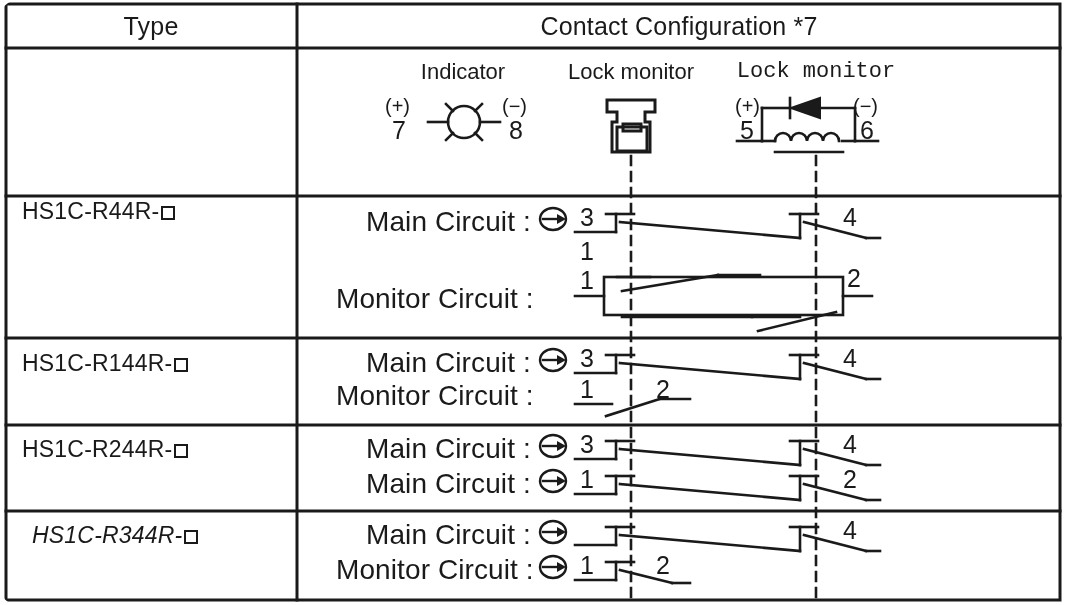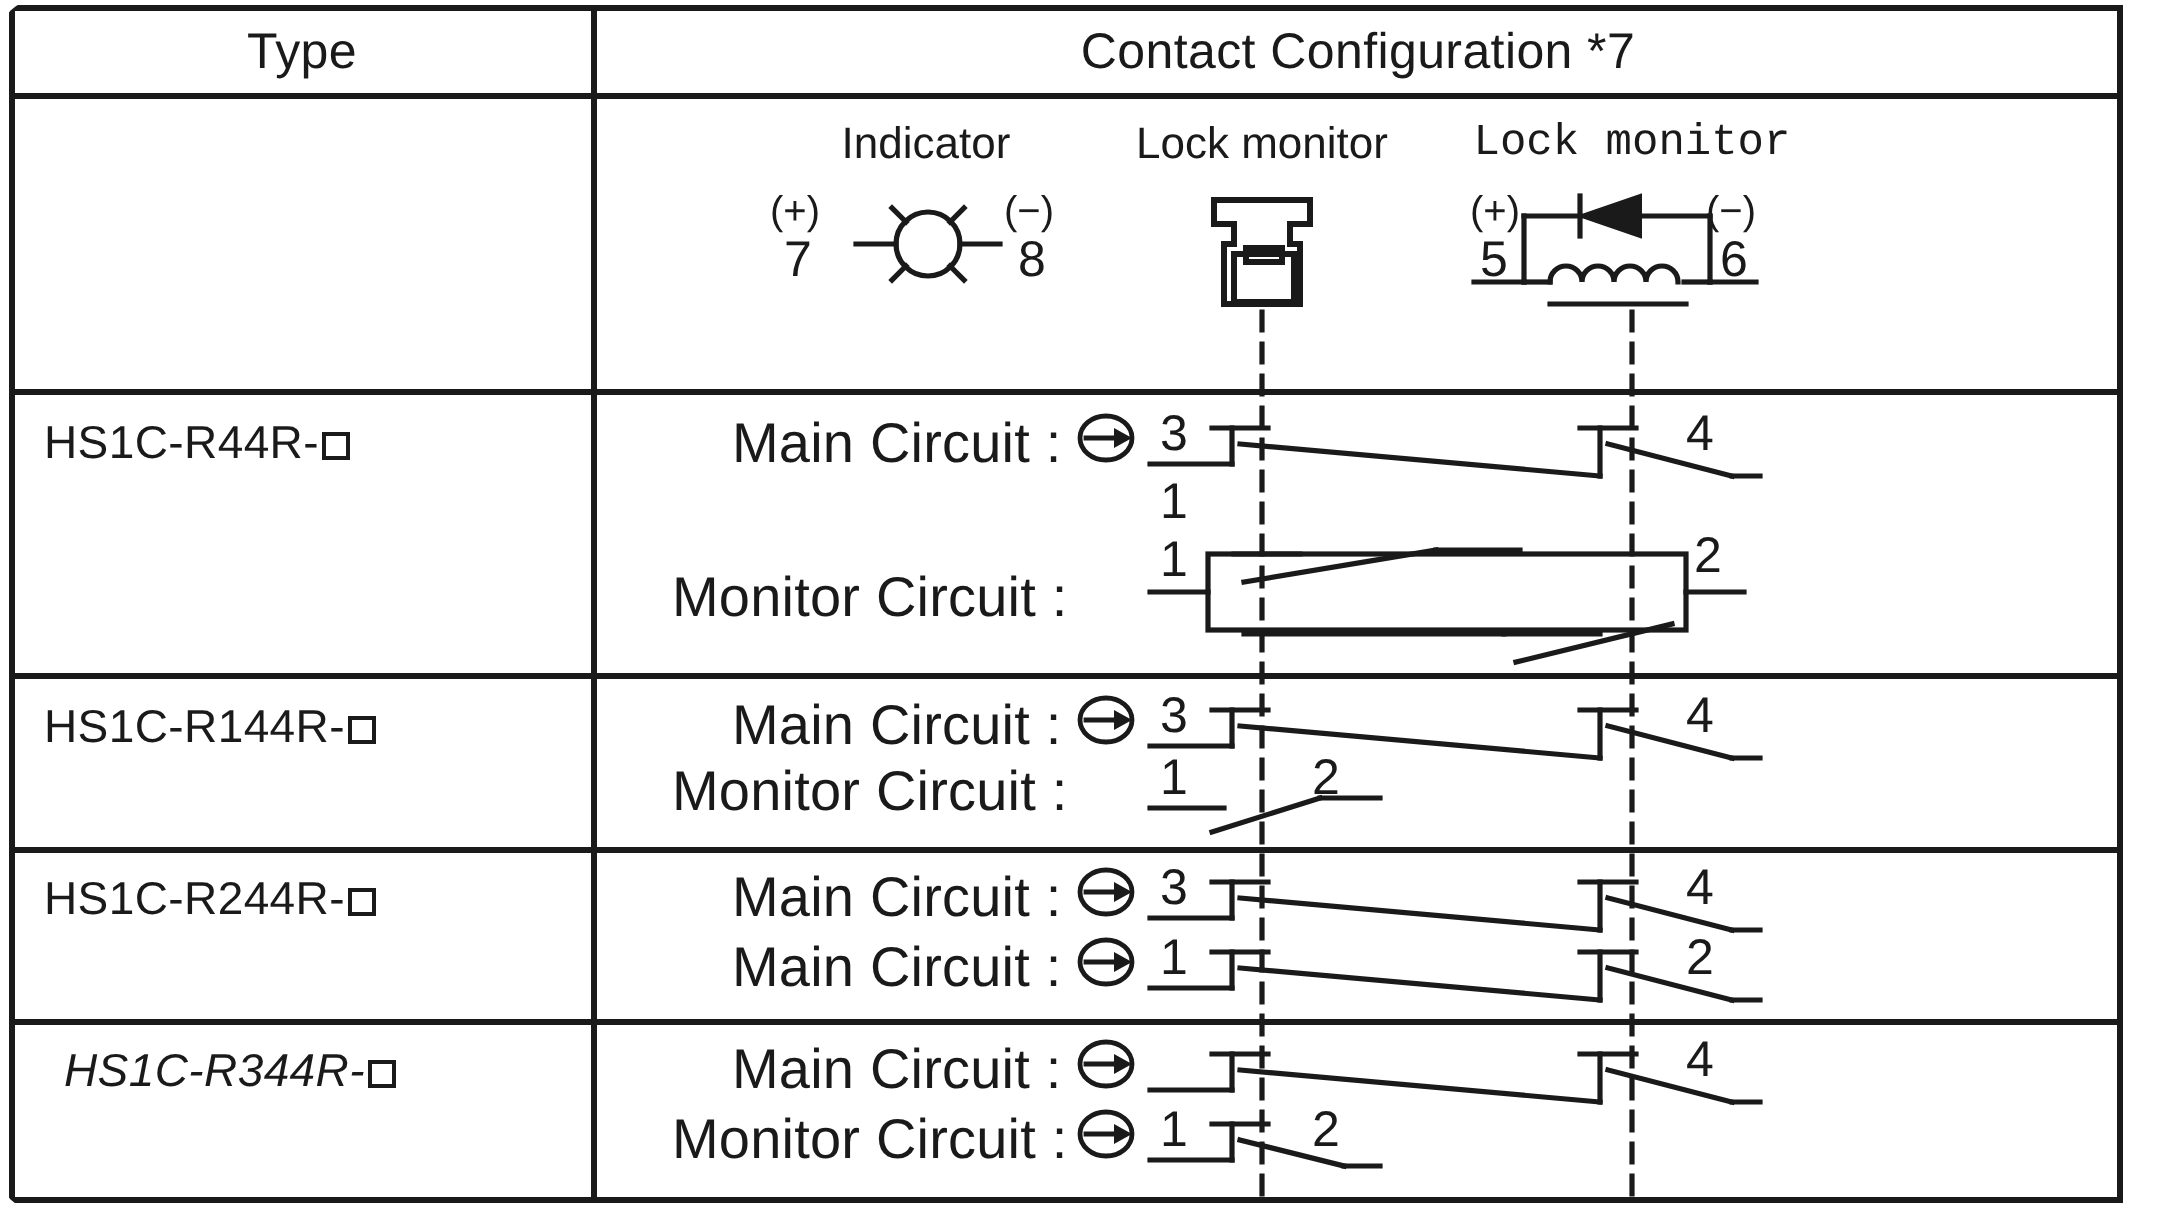--- a/index.html
+++ b/index.html
@@ -267,21 +267,21 @@
     <div class="txt t-pol" style="left:385px; top:96px;">(+)</div>
     <div class="txt t-term" style="left:392px; top:118px;">7</div>
     <div class="txt t-pol" style="left:502px; top:96px;">(−)</div>
     <div class="txt t-term" style="left:509px; top:118px;">8</div>
 
     <div class="txt t-pol" style="left:735px; top:96px;">(+)</div>
     <div class="txt t-term" style="left:740px; top:118px;">5</div>
     <div class="txt t-pol" style="left:853px; top:96px;">(−)</div>
     <div class="txt t-term" style="left:860px; top:118px;">6</div>
 
-    <div class="txt t-type" style="left:22px; top:210px;">
+    <div class="txt t-type" style="left:22px; top:200px;">
       <span>HS1C-R44R-</span><span class="sq-box"></span>
     </div>
     <div class="txt t-circ" style="left:366px; top:208px;">Main Circuit :</div>
     <div class="txt t-term" style="left:580px; top:205px;">3</div>
     <div class="txt t-term" style="left:580px; top:239px;">1</div>
     <div class="txt t-term" style="left:843px; top:205px;">4</div>
     <div class="txt t-circ" style="left:336px; top:285px;">Monitor Circuit :</div>
     <div class="txt t-term" style="left:580px; top:268px;">1</div>
     <div class="txt t-term" style="left:847px; top:266px;">2</div>
 

